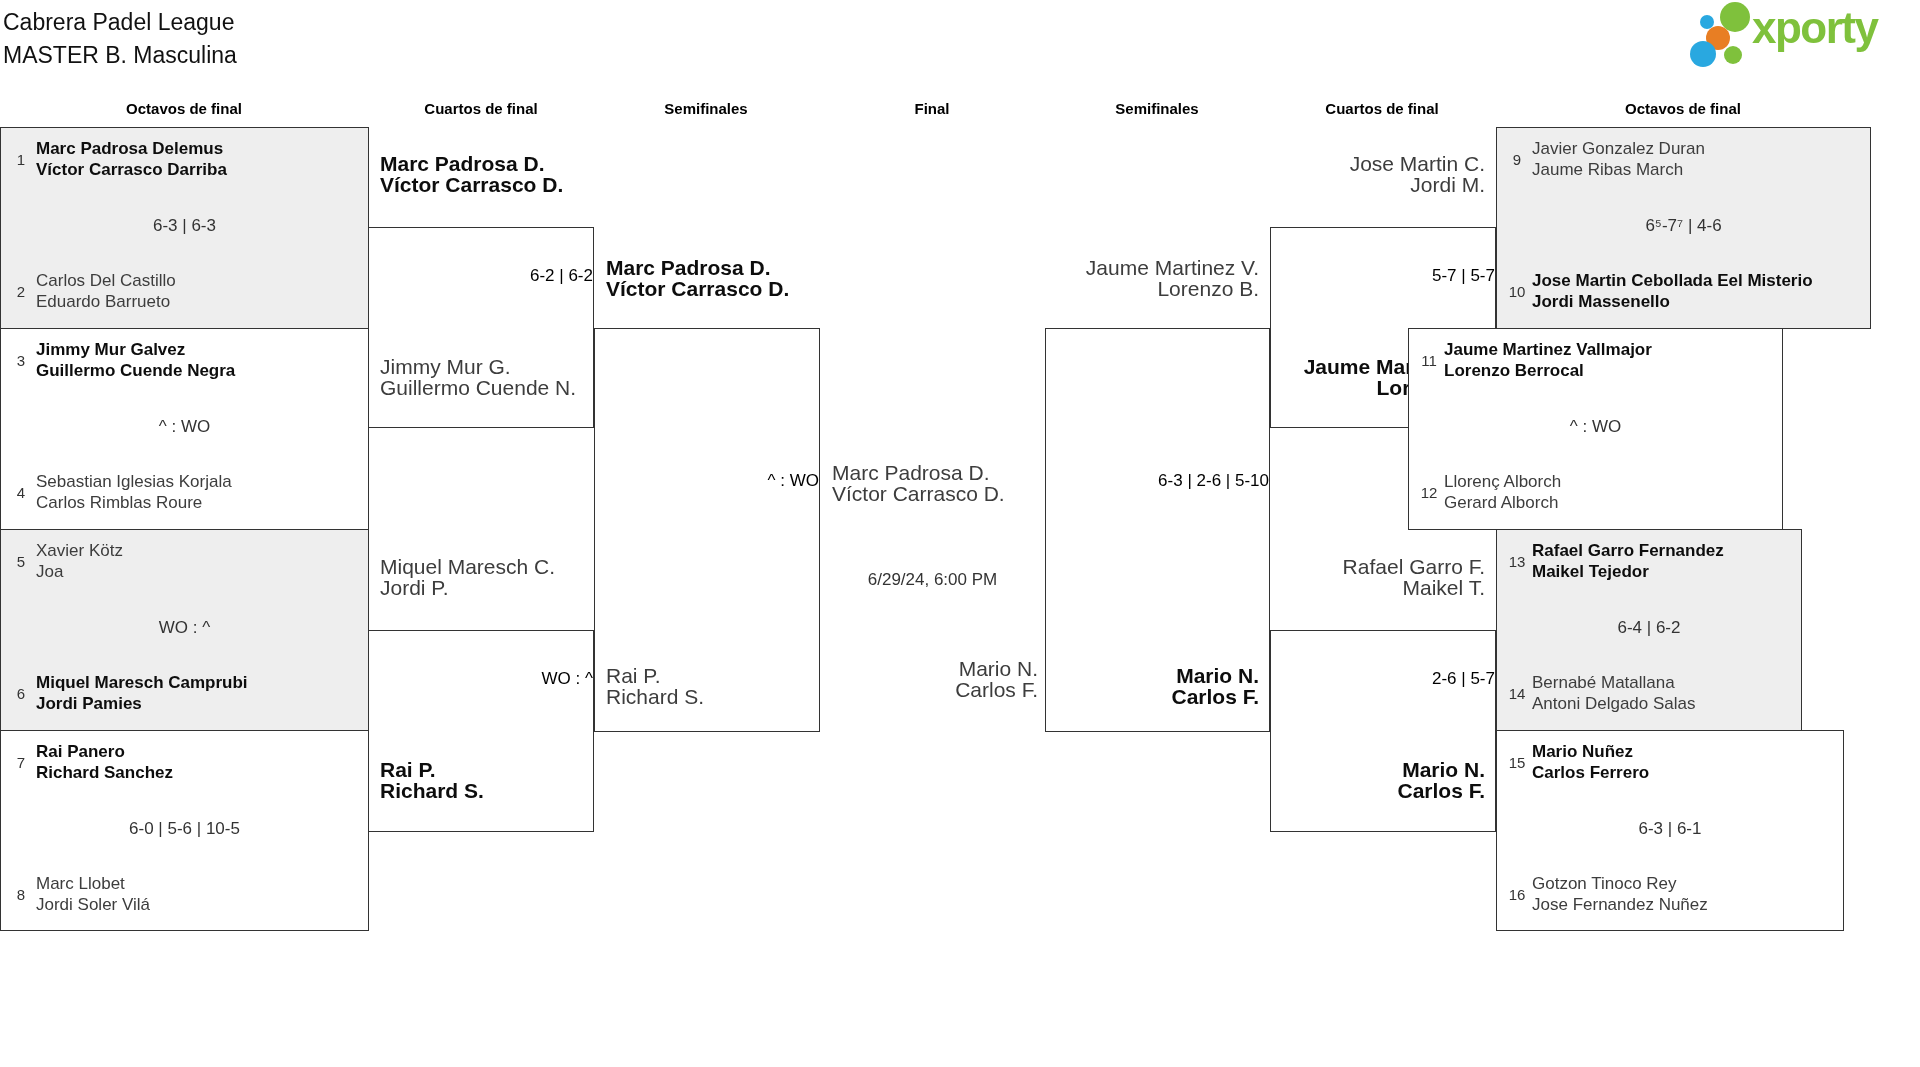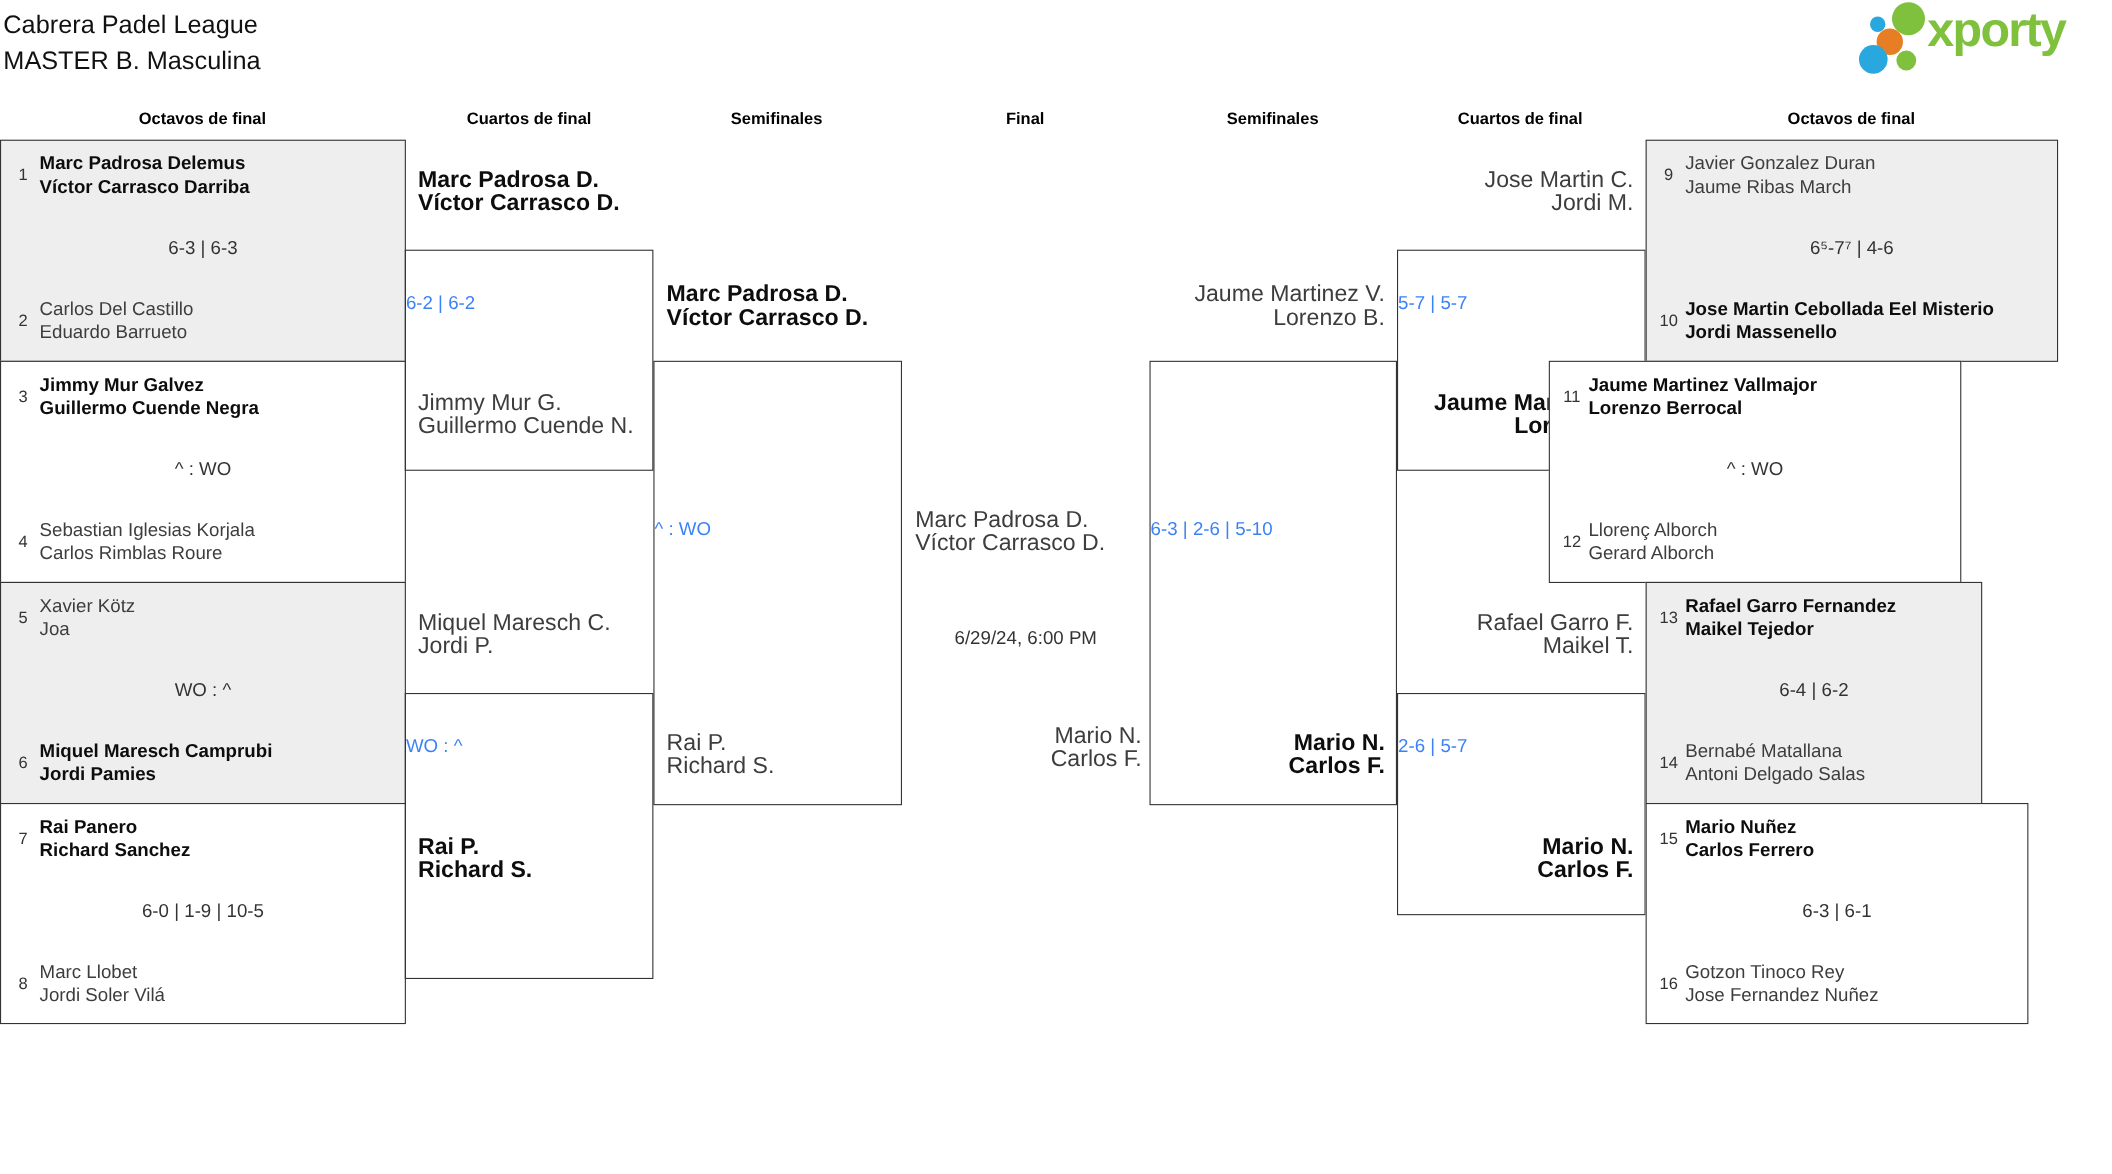--- a/index.html
+++ b/index.html
@@ -24,21 +24,21 @@
   .seed{flex:0 0 24px;width:24px;text-align:center;font-size:15px;color:#333;}
   .names{font-size:17px;line-height:21px;white-space:pre-line;color:#3d3d3d;}
   .names.b{font-weight:700;color:#0d0d0d;}
   .mscore{position:absolute;top:88px;left:0;right:0;text-align:center;font-size:17px;color:#333;}
 
   
   .rbox{position:absolute;border:1px solid #333;box-sizing:border-box;}
   .adv{position:absolute;font-size:21px;line-height:21px;white-space:pre-line;color:#3d3d3d;}
   .adv.b{font-weight:700;color:#0d0d0d;}
   .advL{left:11px;} .advR{right:10px;text-align:right;}
-  .rscore{position:absolute;left:0;right:0;text-align:left;font-size:17px;color:#3b82f6;}
+  .rscore{position:absolute;left:0;right:0;text-align:right;font-size:17px;color:#000000;}
   .qf .adv-top{top:-75px;} .qf .adv-bot{top:128px;} .qf .rscore{top:38px;}
   .sf .adv-top{top:-72px;} .sf .adv-bot{top:336px;} .sf .rscore{top:142px;}
 
   
   .final-col{position:absolute;top:0;height:100%;}
   .fin-t1{position:absolute;top:462px;left:12px;}
   .fin-date{position:absolute;top:570px;left:0;right:0;text-align:center;font-size:17px;color:#333;}
   .fin-t2{position:absolute;top:658px;right:7px;text-align:right;}
 </style>
 </head>
@@ -107,37 +107,37 @@
 Jordi Pamies</div>
     </div>
   </div>
 
   <div class="obox bg-w" style="left:0;top:730px;width:369px;height:201px">
     <div class="trow t1">
       <span class="seed">7</span>
       <div class="names b">Rai Panero
 Richard Sanchez</div>
     </div>
-    <div class="mscore">6-0 | 1-9 | 10-5</div>
+    <div class="mscore">6-0 | 5-6 | 10-5</div>
     <div class="trow t2">
       <span class="seed">8</span>
       <div class="names">Marc Llobet
 Jordi Soler Vilá</div>
     </div>
   </div>
 
   <div class="rbox qf" style="left:368px;top:227px;width:226px;height:201px">
     <div class="adv advL adv-top b">Marc Padrosa D.
 Víctor Carrasco D.</div>
     <div class="rscore">6-2 | 6-2</div>
     <div class="adv advL adv-bot">Jimmy Mur G.
 Guillermo Cuende N.</div>
   </div>
 
-  <div class="rbox qf" style="left:368px;top:630px;width:226px;height:260px">
+  <div class="rbox qf" style="left:368px;top:630px;width:226px;height:202px">
     <div class="adv advL adv-top">Miquel Maresch C.
 Jordi P.</div>
     <div class="rscore">WO : ^</div>
     <div class="adv advL adv-bot b">Rai P.
 Richard S.</div>
   </div>
 
   <div class="rbox sf" style="left:594px;top:328px;width:226px;height:404px">
     <div class="adv advL adv-top b">Marc Padrosa D.
 Víctor Carrasco D.</div>

